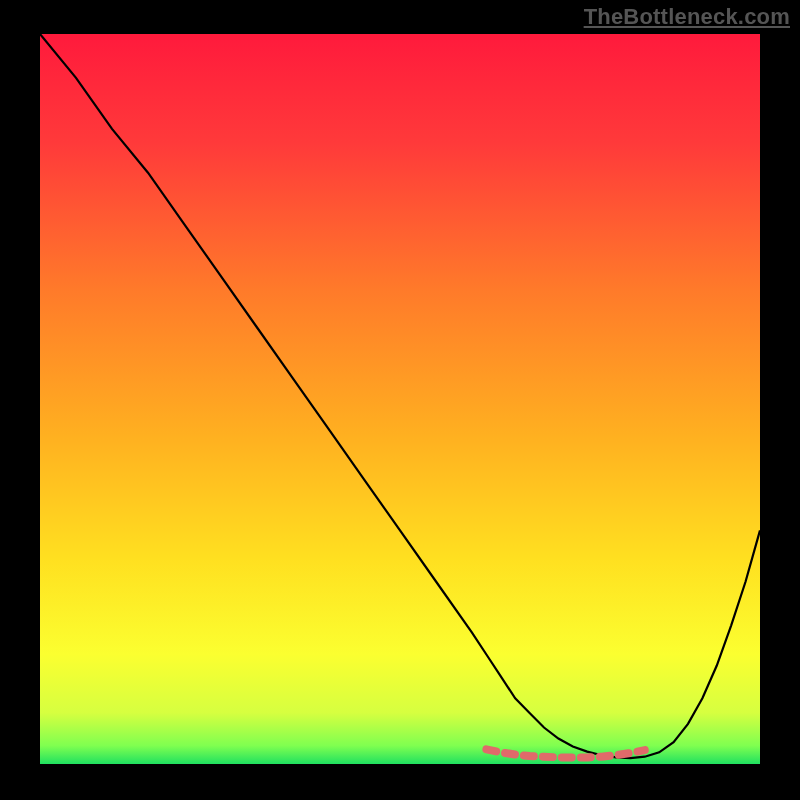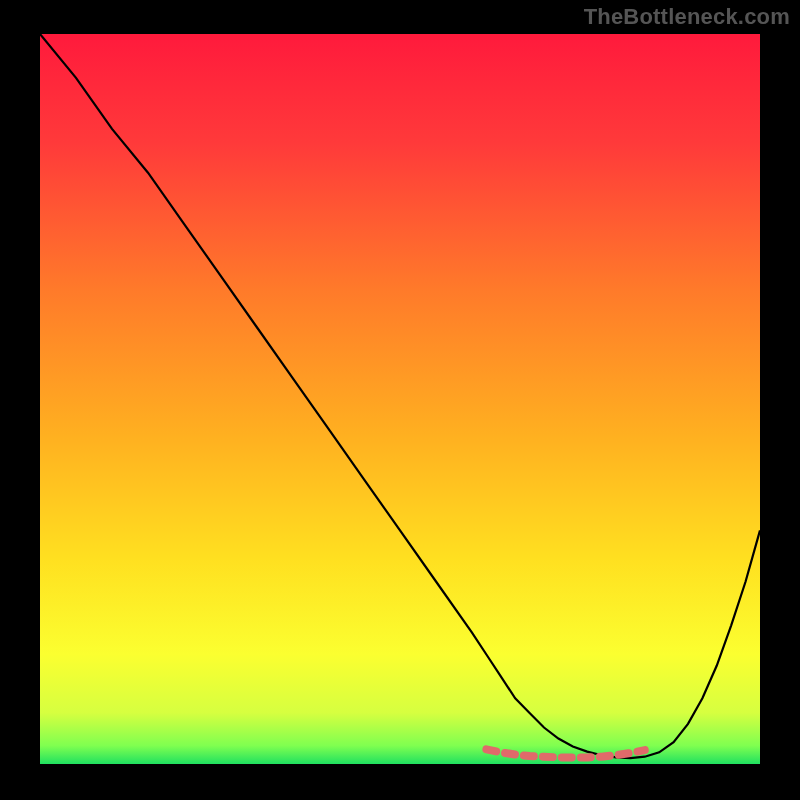--- a/index.html
+++ b/index.html
@@ -19,20 +19,21 @@
   }
   .watermark {
     position: absolute;
     top: 4px;
     right: 10px;
     color: #555;
     font-size: 22px;
     font-weight: 600;
     letter-spacing: 0.2px;
     z-index: 3;
+    text-decoration: underline;
   }
   .plot-wrap {
     position: absolute;
     left: 40px;
     top: 34px;
     width: 720px;
     height: 730px;
   }
   svg {
     display: block;

